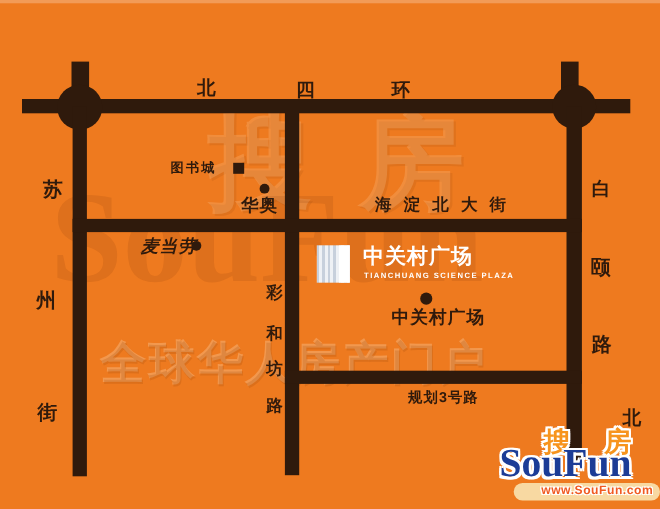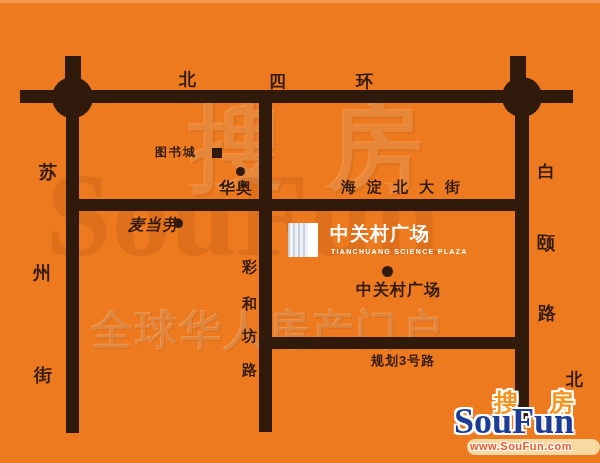--- a/index.html
+++ b/index.html
@@ -68,21 +68,21 @@
       linear-gradient(90deg, rgba(255,255,255,0) 0 66%, #ffffff 66%),
       repeating-linear-gradient(90deg,#c7d0dc 0 2px,#eef1f5 2px 5px);
   }
   .bldg-name{position:absolute;left:330px;top:224px;font-size:19px;font-weight:bold;color:#ffffff;letter-spacing:1px;z-index:4;white-space:nowrap;line-height:1;}
   .bldg-sub{position:absolute;left:331px;top:248px;font-size:7px;font-weight:bold;color:#ffffff;letter-spacing:1.3px;z-index:4;white-space:nowrap;line-height:1;}
 
   
   .logo{position:absolute;z-index:6;white-space:nowrap;line-height:1;}
   .logo-strip{left:467px;top:439px;width:133px;height:16px;background:#f8d9a2;border-radius:8px;}
   .logo-url{
-    left:470px;top:441px;font-size:11px;font-weight:bold;color:#f15a22;letter-spacing:.5px;
+    left:492px;top:441px;font-size:11px;font-weight:bold;color:#f15a22;letter-spacing:.5px;
     text-shadow:-1px -1px 0 #fff,1px -1px 0 #fff,-1px 1px 0 #fff,1px 1px 0 #fff;
   }
   .logo-zh{
     font-size:25px;font-weight:bold;color:#f7941d;
     text-shadow:-2px -2px 0 #fff,2px -2px 0 #fff,-2px 2px 0 #fff,2px 2px 0 #fff,-2px 0 0 #fff,2px 0 0 #fff,0 -2px 0 #fff,0 2px 0 #fff;
   }
   .logo-zh-left{left:494px;top:390px;}
   .logo-zh-right{left:549px;top:390px;}
   .logo-en{
     left:454px;top:403px;font-size:36px;font-weight:bold;font-family:"Liberation Serif",serif;color:#1c3c96;

